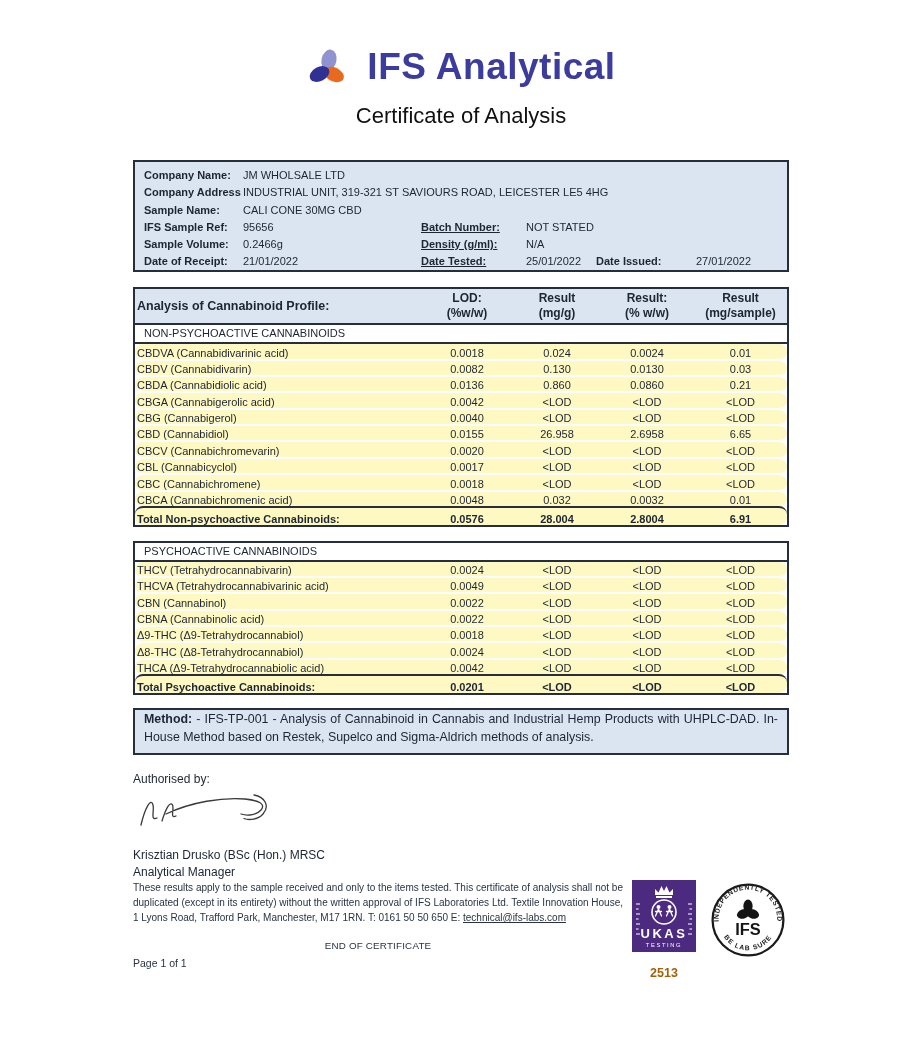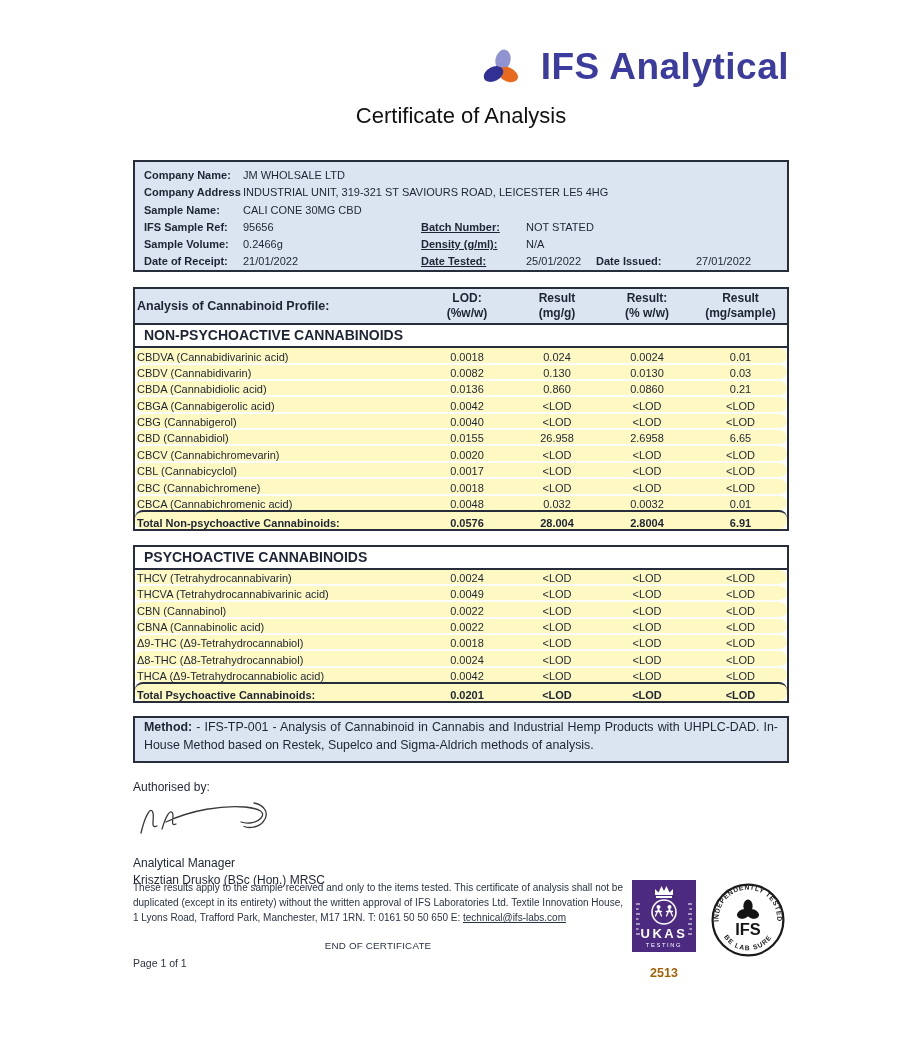--- a/index.html
+++ b/index.html
@@ -2,21 +2,21 @@
 <html><head>
 <meta charset="utf-8">
 <style>
   html,body{margin:0;padding:0;}
   body{
     width:900px;height:1050px;position:relative;background:#ffffff;
     font-family:"Liberation Sans", sans-serif;color:#1d2433;overflow:hidden;
   }
   .content{position:absolute;left:133px;top:0;width:656px;}
   
-  .brand-row{display:flex;justify-content:flex-end;align-items:center;margin-top:46px;gap:19px;}
+  .brand-row{display:flex;justify-content:center;align-items:center;margin-top:46px;gap:19px;}
   .brand-logo{width:42px;height:40px;flex:0 0 auto;}
   .brand-text{font-size:37px;font-weight:bold;color:#3c3b9e;letter-spacing:.5px;}
   .doc-title{text-align:center;font-size:22px;color:#101010;margin-top:15px;}
   
   .info-table{margin-top:31px;background:#dbe5f1;border:2px solid #272d3a;padding:2px 0 3px 0;}
   .irow{display:flex;height:17.2px;align-items:flex-end;font-size:11px;padding-left:9px;}
   .il{width:99px;font-weight:bold;flex:0 0 auto;}
   .iv{width:178px;flex:0 0 auto;white-space:nowrap;}
   .iv.wide{width:auto;}
   .il2{width:105px;font-weight:bold;flex:0 0 auto;text-decoration:underline;}
@@ -26,21 +26,21 @@
   
   .atable{margin-top:15px;border:2px solid #272d3a;}
   .ahead{display:flex;align-items:center;background:#dbe5f1;border-bottom:2px solid #272d3a;height:34px;}
   .tc{box-sizing:border-box;}
   .tc.name{width:287px;padding-left:2px;flex:0 0 auto;}
   .tc.val{width:90px;text-align:center;flex:0 0 auto;}
   .tc.val.last{width:97px;}
   .ahead .title{font-weight:bold;font-size:12.5px;}
   .colh{font-weight:bold;font-size:12px;line-height:1.28;}
   .colh span{display:block;}
-  .section-row{background:#ffffff;font-weight:bold;font-size:14px;padding:2px 0 3px 9px;border-bottom:2px solid #272d3a;}
+  .section-row{background:#ffffff;font-weight:normal;font-size:11px;padding:2px 0 3px 9px;border-bottom:2px solid #272d3a;}
   .trow{display:flex;align-items:flex-end;background:#fef9c3;font-size:11px;height:14.4px;border-bottom:2px solid #fbfcfe;border-radius:8px;}
   .tbody .trow:last-child{border-bottom:none;}
   .total-row .trow{font-weight:bold;height:16.5px;border-top:2px solid #272d3a;border-bottom:none;}
   .atable2{margin-top:14px;border:2px solid #272d3a;}
   
   .method-box{margin-top:13px;border:2px solid #272d3a;background:#dbe5f1;padding:0 9px 6px 9px;font-size:12.4px;line-height:1.5;text-align:justify;}
   .method-box .mlabel{font-weight:bold;}
   
   .auth-label{margin-top:17px;font-size:12px;}
   .sig{margin-top:4px;margin-left:2px;}
@@ -283,22 +283,22 @@
   <div class="method-box">
     <span class="mlabel">Method:</span><span> - IFS-TP-001 - Analysis of Cannabinoid in Cannabis and Industrial Hemp Products with UHPLC-DAD. In-House Method based on Restek, Supelco and Sigma-Aldrich methods of analysis.</span>
   </div>
 
   
   <div class="auth-label">Authorised by:</div>
   <svg class="sig" width="150" height="44" viewBox="0 0 150 44">
     <path d="M6 35 C10 18 16 7 18 15 C19.5 21 15 31 22 28 M27 31 C31 18 35 11 37.5 15 C39.5 19 34.5 29 41 26 M31 24 C56 12 88 7 110 9 C124 10.5 131 14 126 20 C122.5 24.5 113 26.5 106 24 M119 5 C130 7 135 16 128 24 C123.5 29.5 114 30.5 109 28.5" fill="none" stroke="#3a3a3a" stroke-width="1.3" stroke-linecap="round"></path>
   </svg>
   <div class="auth-name">
+    <div>Krisztian Drusko (BSc (Hon.) MRSC</div>
     <div>Analytical Manager</div>
-    <div>Krisztian Drusko (BSc (Hon.) MRSC</div>
   </div>
 </div>
 
 <div class="footer">
   <div class="f-left">
     <div class="disclaimer">
       <span>These results apply to the sample received and only to the items tested. This certificate of analysis shall not be duplicated (except in its entirety) without the written approval of IFS Laboratories Ltd. Textile Innovation House, 1 Lyons Road, Trafford Park, Manchester, M17 1RN. T: 0161 50 50 650 E: </span><a class="email-link" href="#">technical@ifs-labs.com</a>
     </div>
     <div class="end-cert">END OF CERTIFICATE</div>
     <div class="page-num">Page 1 of 1</div>

